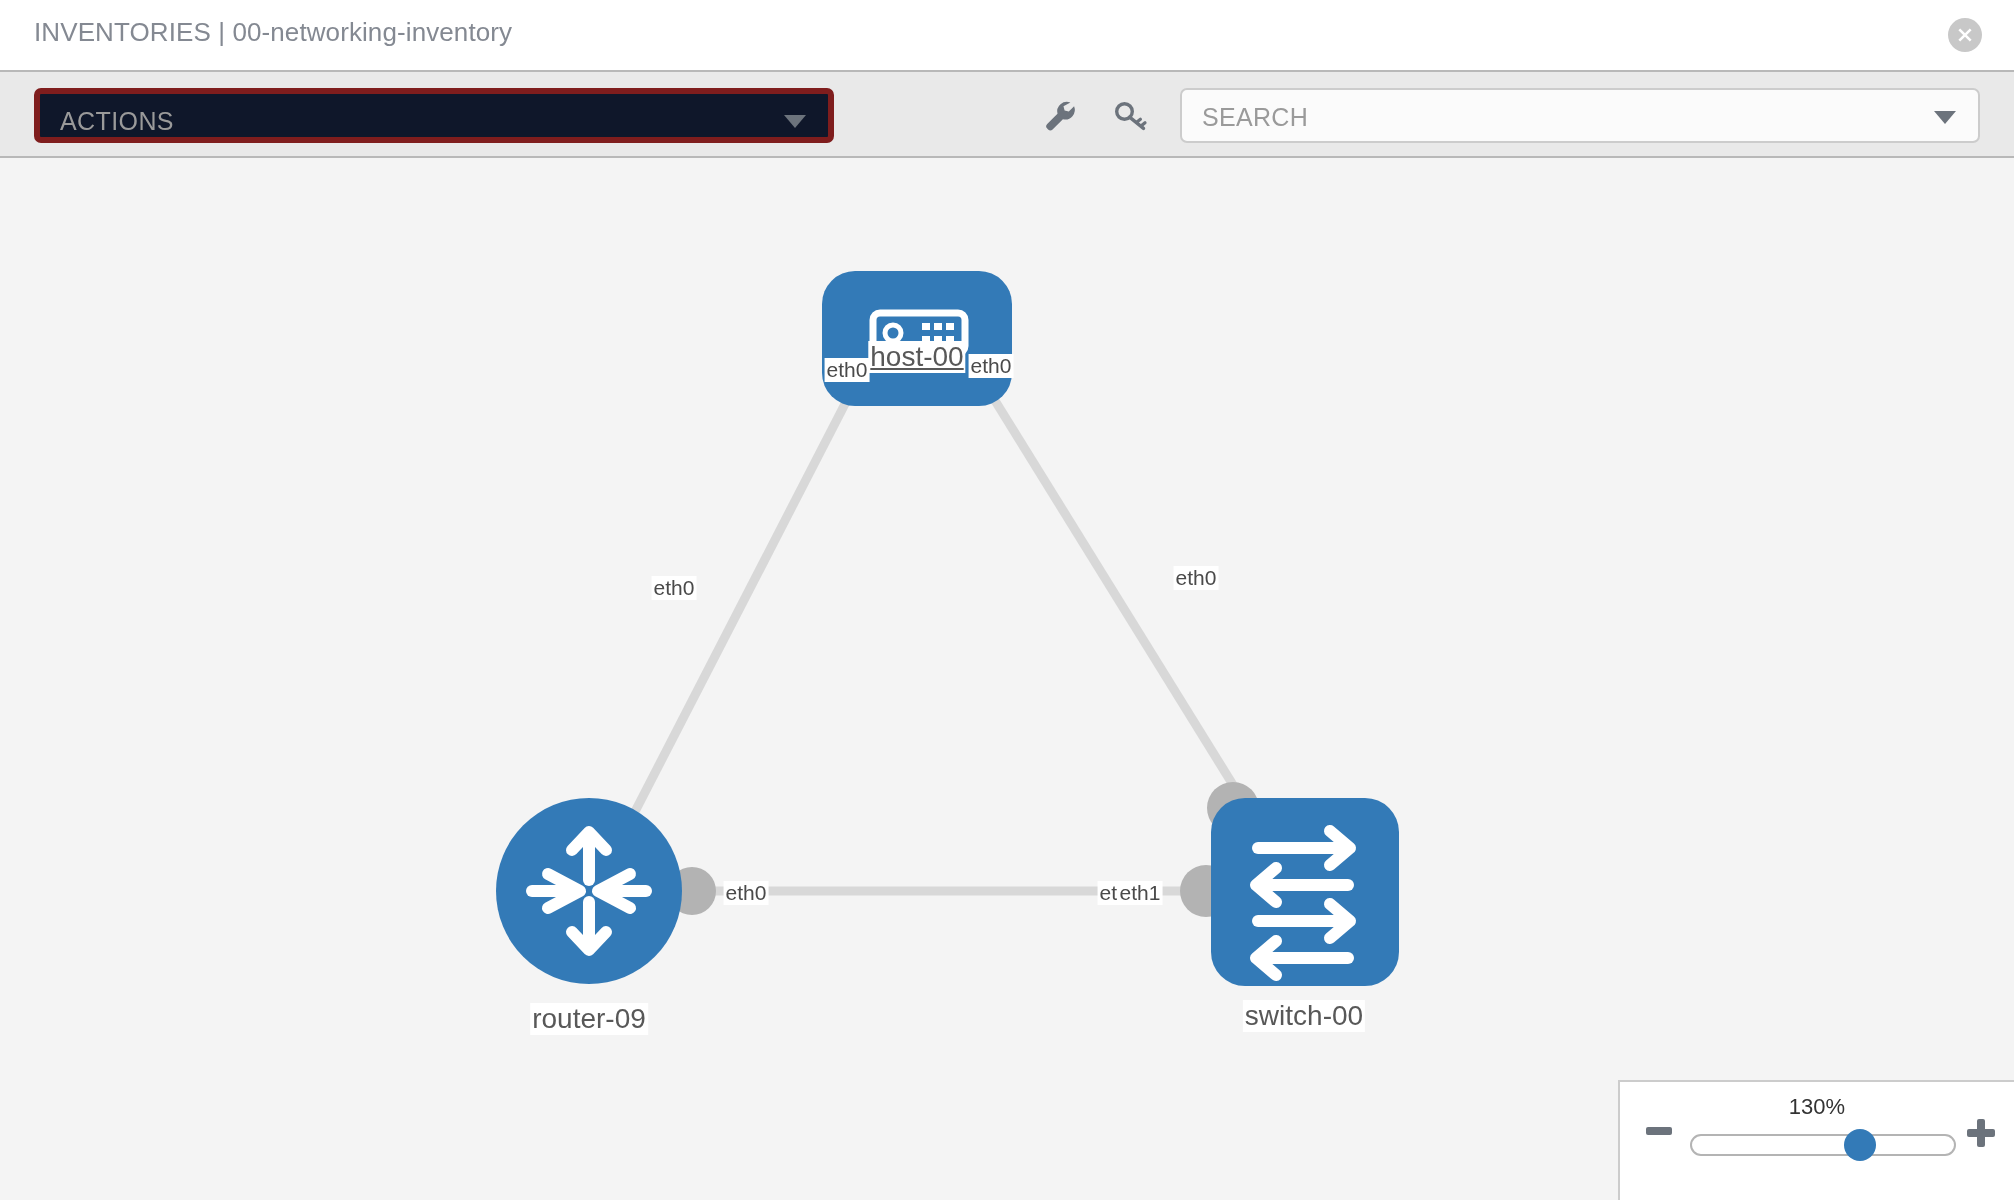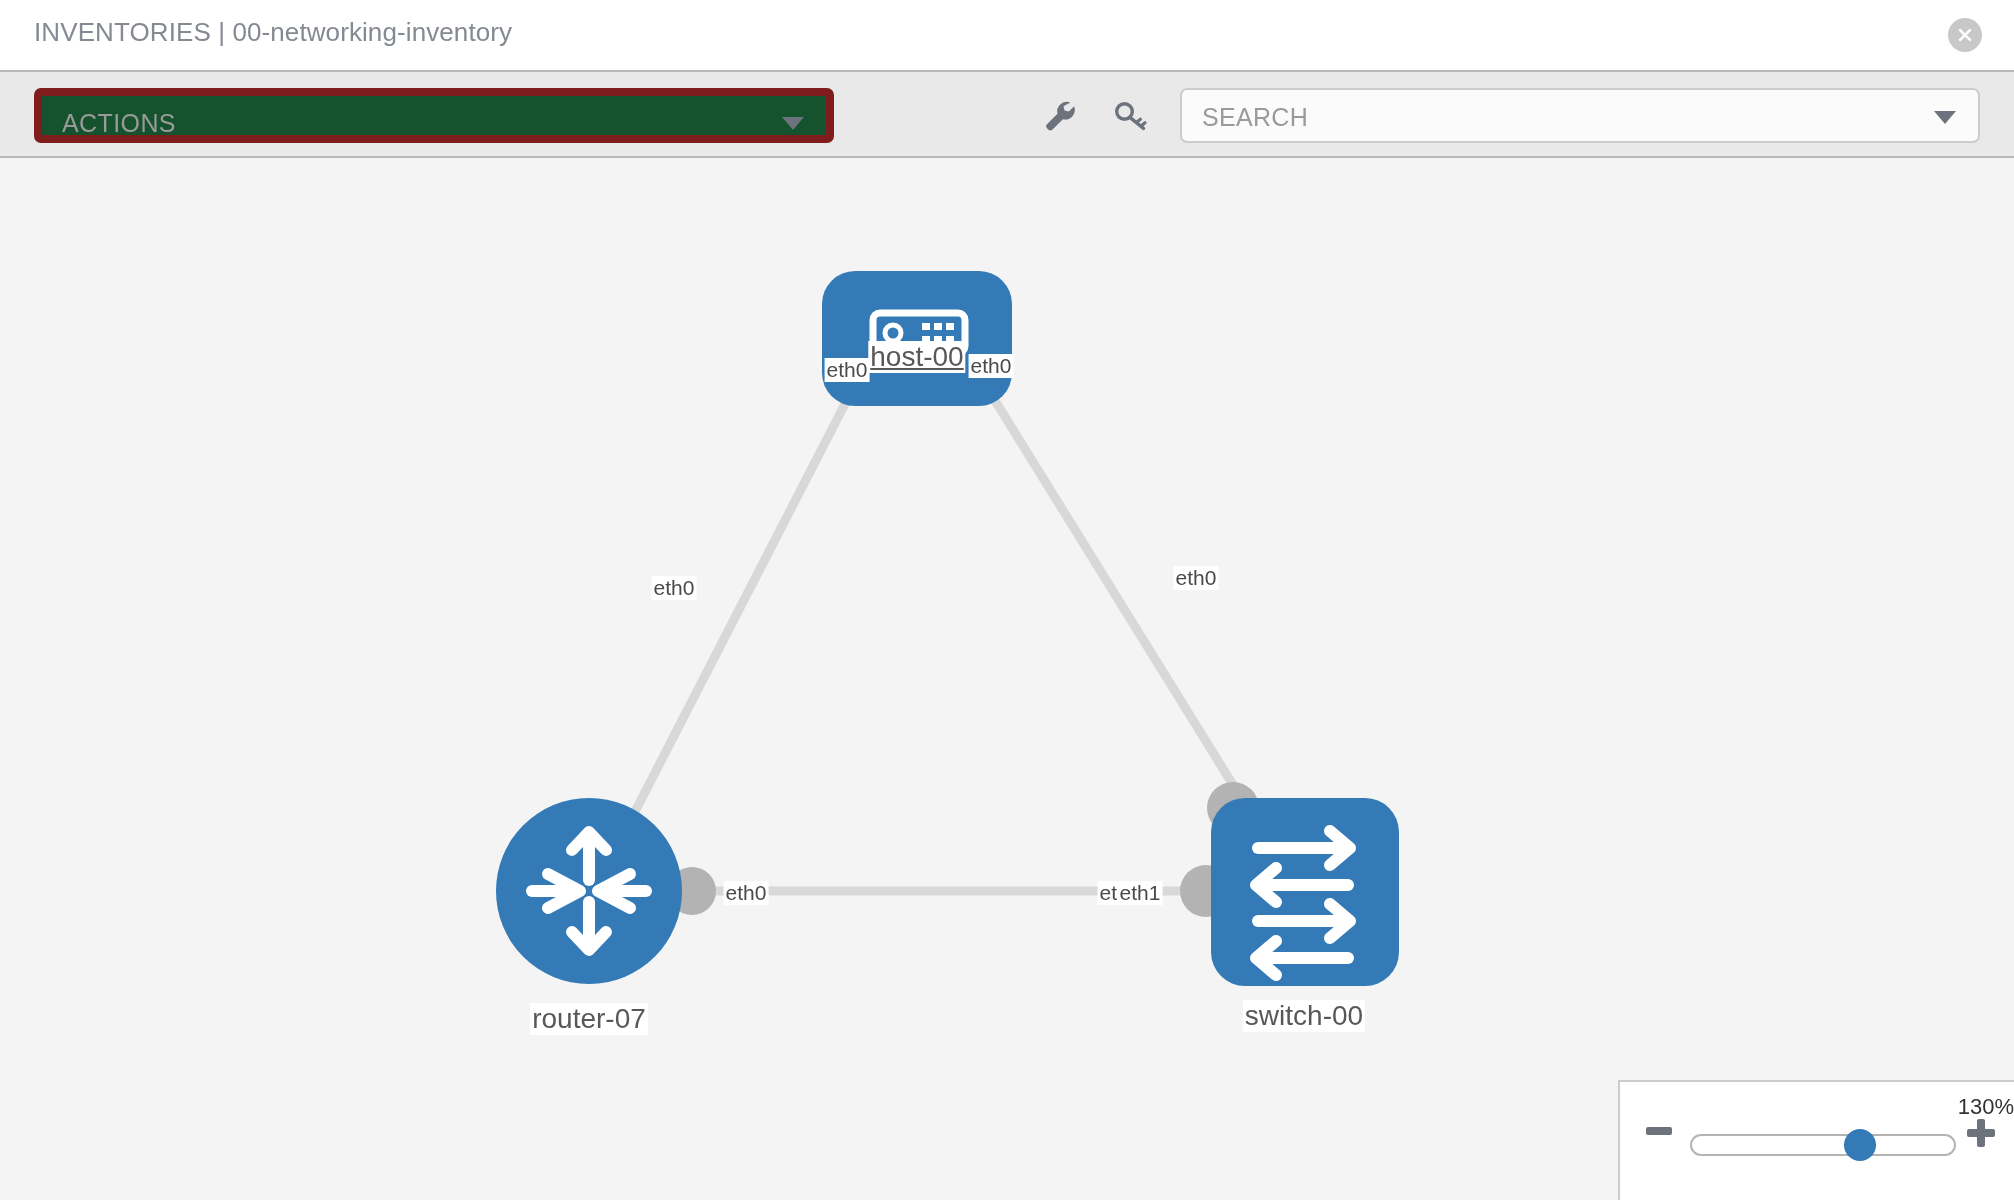--- a/index.html
+++ b/index.html
@@ -62,22 +62,22 @@
     border-top: 2px solid #b8b8b8;
     border-bottom: 2px solid #b8b8b8;
   }
 
   .actions-select {
     position: absolute;
     left: 34px;
     top: 16px;
     width: 800px;
     height: 55px;
-    background: #14532d;
-    border: 8px solid #7f1d1d;
+    background: #0f172a;
+    border: 6px solid #7f1d1d;
     border-radius: 7px;
     cursor: pointer;
   }
   .actions-label {
     position: absolute;
     left: 20px;
     top: 13px;
     font-size: 25px;
     color: #9a9a9a;
     letter-spacing: 0.4px;
@@ -176,21 +176,21 @@
     height: 120px;
     background: #ffffff;
     border: 2px solid #cccccc;
     border-right: none;
     border-bottom: none;
   }
   .zoom-value {
     position: absolute;
     top: 12px;
     left: 0; right: 0;
-    text-align: right;
+    text-align: center;
     font-size: 22px;
     color: #333333;
   }
   .zoom-minus, .zoom-plus {
     position: absolute;
     top: 44px;
     cursor: pointer;
   }
   .zoom-minus { left: 26px; }
   .zoom-plus  { right: 18px; top: 36px; }
@@ -320,21 +320,21 @@
           <path d="M1276 710 L1256 727 L1276 744"></path>
           <path d="M1258 763 L1348 763"></path>
           <path d="M1330 746 L1350 763 L1330 780"></path>
           <path d="M1348 800 L1258 800"></path>
           <path d="M1276 783 L1256 800 L1276 817"></path>
         </g>
       </g>
     </svg>
 
     <div class="node-label" style="left:917px; top:183px;text-decoration:underline;">host-00</div>
-    <div class="node-label" style="left:589px; top:845px;">router-07</div>
+    <div class="node-label" style="left:589px; top:845px;">router-09</div>
     <div class="node-label" style="left:1304px; top:842px;">switch-00</div>
 
     <div class="iface-label" style="left:847px; top:200px;">eth0</div>
     <div class="iface-label" style="left:991px; top:196px;">eth0</div>
     <div class="iface-label" style="left:674px; top:418px;">eth0</div>
     <div class="iface-label" style="left:1196px; top:408px;">eth0</div>
     <div class="iface-label" style="left:746px; top:723px;">eth0</div>
     <div class="iface-label" style="left:1120px; top:723px;">eth0</div>
     <div class="iface-label" style="left:1140px; top:723px;">eth1</div>
 

